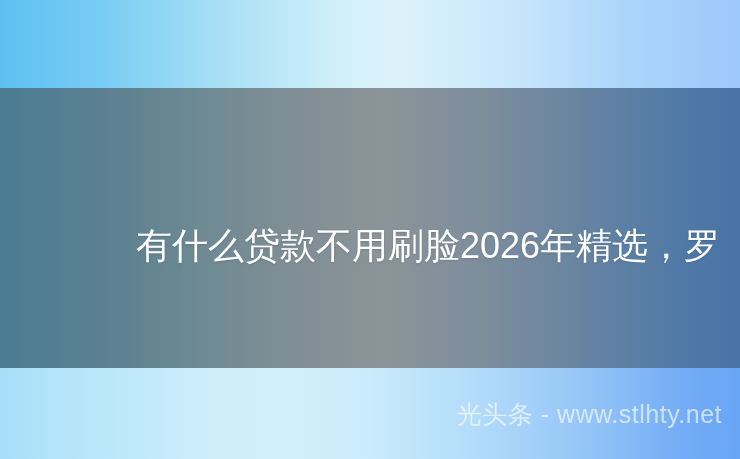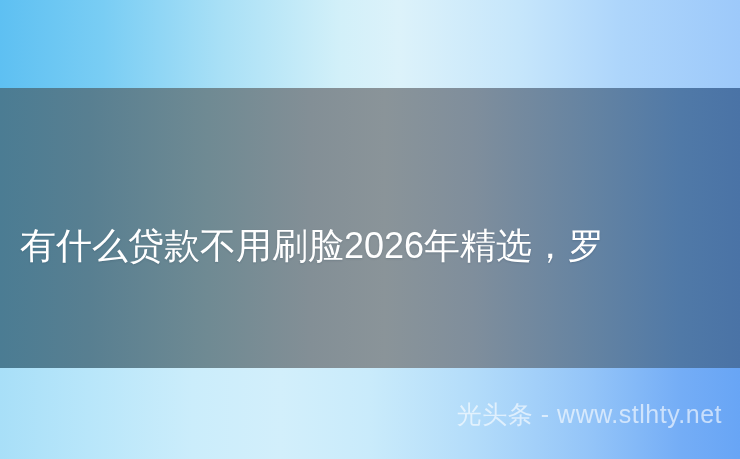--- a/index.html
+++ b/index.html
@@ -57,21 +57,21 @@
       #5079a7 92%,
       #4a73a6 100%
     );
     display: flex;
     align-items: center;
     justify-content: center;
   }
 
   .title-block {
     width: 700px;
-    text-align: left;
+    text-align: right;
     color: #ffffff;
     font-size: 36px;
     line-height: 56px;
     font-weight: 400;
     letter-spacing: 0px;
     text-shadow: 0 1px 2px rgba(30, 50, 70, 0.18);
     padding-bottom: 4px;
     margin-top: 40px;
   }
 

